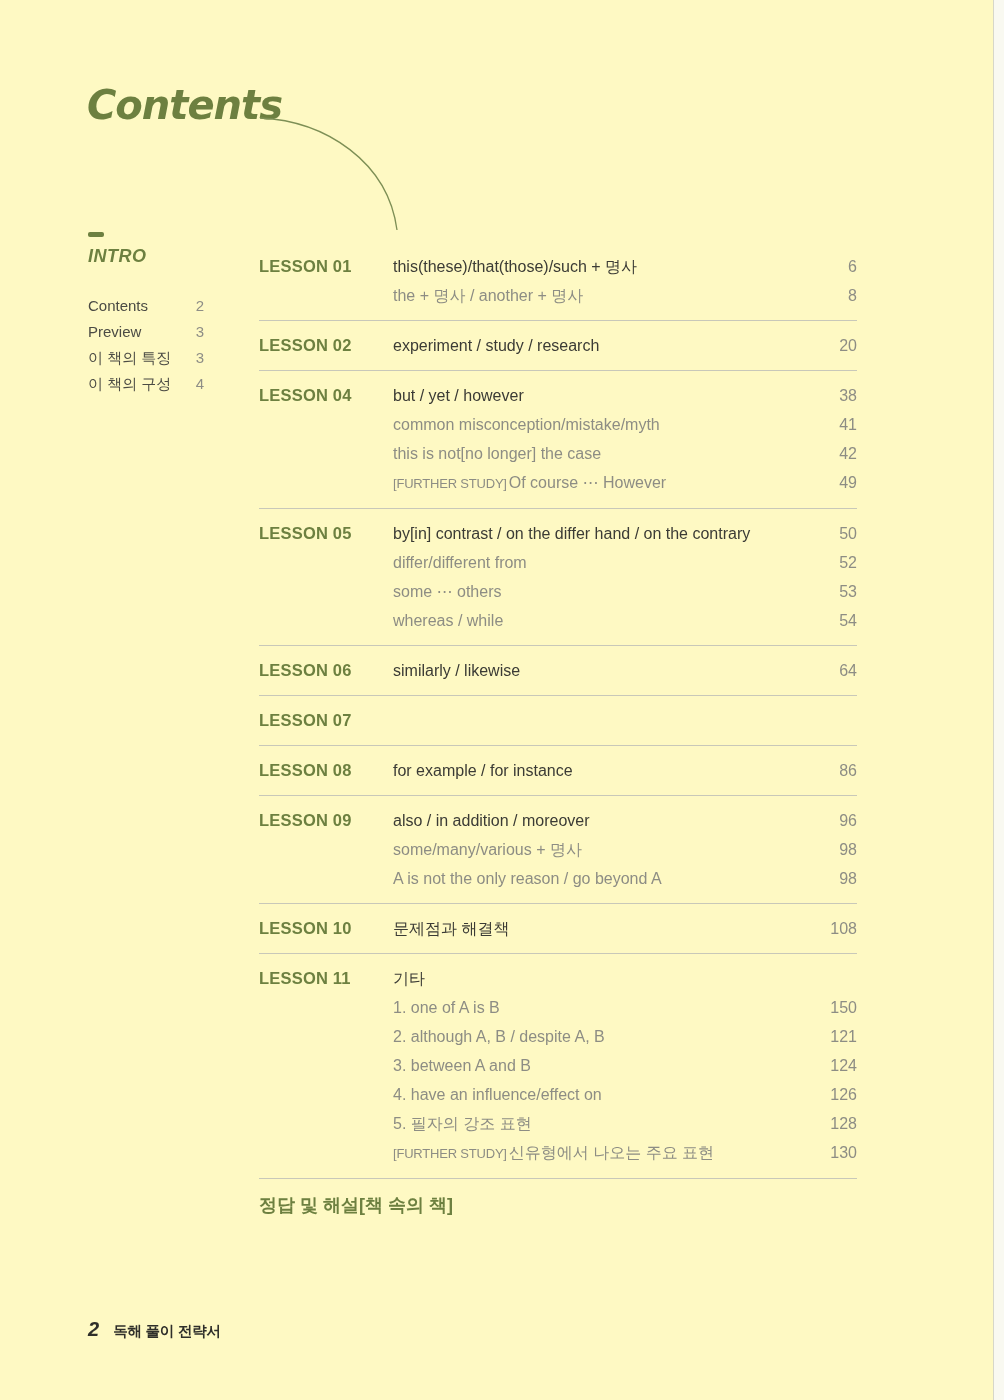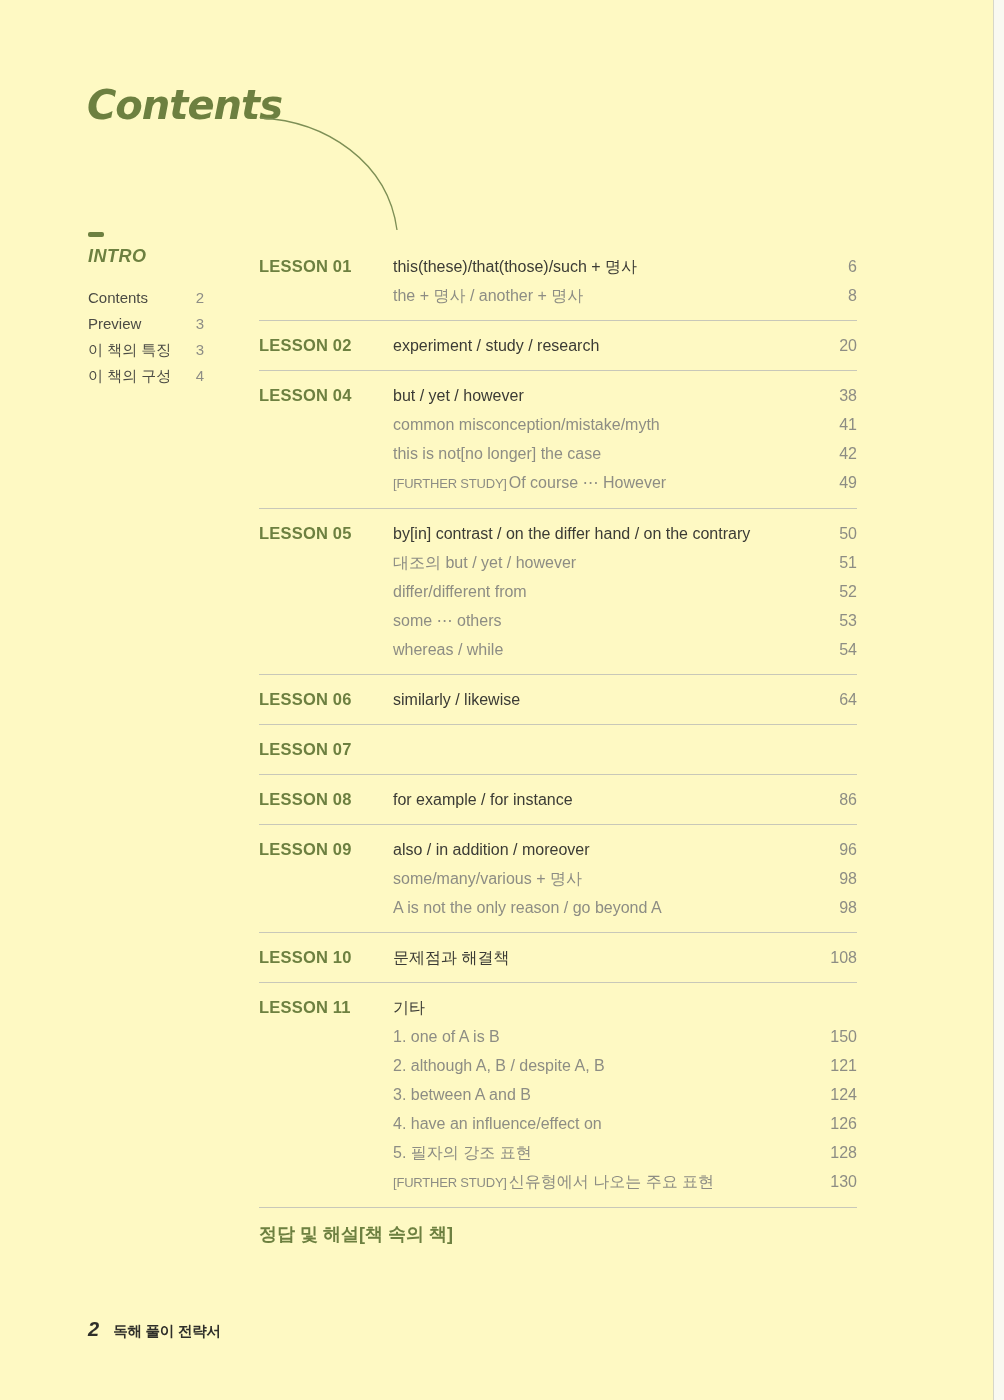--- a/index.html
+++ b/index.html
@@ -19,21 +19,21 @@
     font-family:"DejaVu Sans","Liberation Sans",sans-serif;
     font-size:40px; font-weight:bold; font-style:italic;
     letter-spacing:-1px; color:#6d8040;
   }
   .curve { position:absolute; left:256px; top:112px; }
 
   .intro { position:absolute; left:88px; top:232px; width:120px; }
   .intro-dash { width:16px; height:5px; background:#6d8040; border-radius:2px; margin-bottom:9px; }
   .intro-heading {
     font-style:italic; font-weight:bold; font-size:18px;
-    color:#6d8040; letter-spacing:.5px; margin-bottom:18px;
+    color:#6d8040; letter-spacing:.5px; margin-bottom:26px;
   }
   .intro-item {
     display:flex; justify-content:space-between;
     width:116px; font-size:15px; line-height:26px; color:#4b4b44;
   }
   .intro-item .num { color:#8e8e86; }
 
   .lessons { position:absolute; left:259px; top:242px; width:598px; }
   .lesson { display:flex; padding:10px 0; border-bottom:1px solid #c8c8b9; }
   .lesson-id {
@@ -141,24 +141,20 @@
     </section>
 
     <section class="lesson">
       <div class="lesson-id">LESSON 05</div>
       <div class="rows">
         <div class="row primary">
           <span class="row-text">by[in] contrast / on the differ hand / on the contrary</span>
           <span class="row-page">50</span>
         </div>
         <div class="row">
-          <span class="row-text">대조의 but / yet / however</span>
-          <span class="row-page">51</span>
-        </div>
-        <div class="row">
           <span class="row-text">differ/different from</span>
           <span class="row-page">52</span>
         </div>
         <div class="row">
           <span class="row-text">some ⋯ others</span>
           <span class="row-page">53</span>
         </div>
         <div class="row">
           <span class="row-text">whereas / while</span>
           <span class="row-page">54</span>

